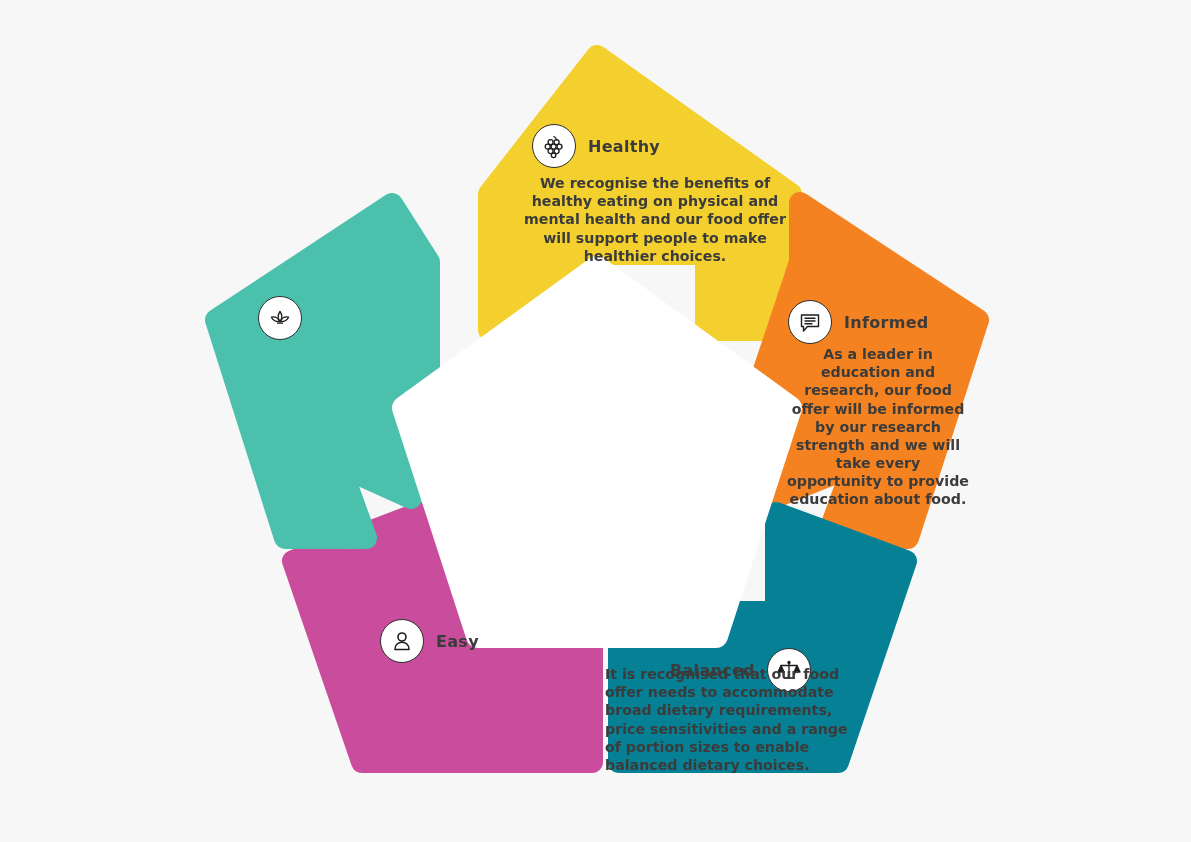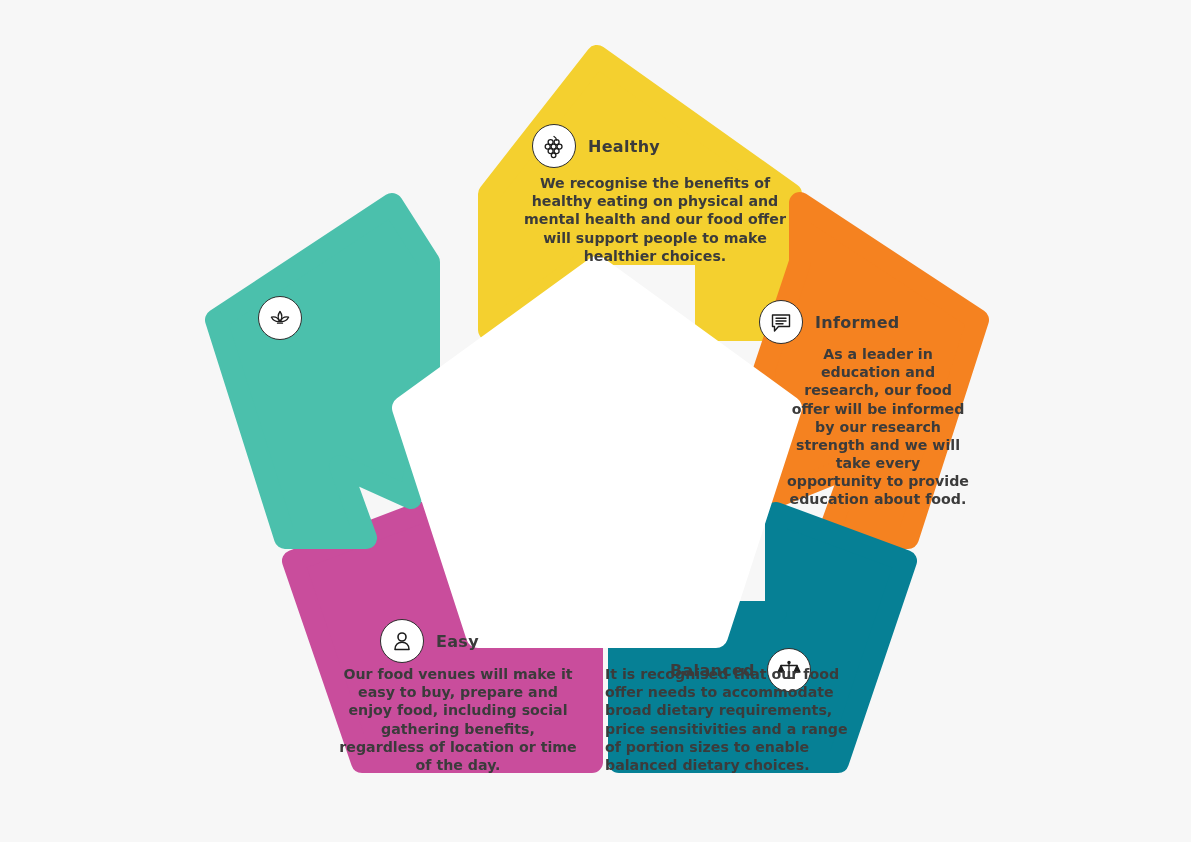--- a/index.html
+++ b/index.html
@@ -90,21 +90,21 @@
     font-size: 15px;
     font-weight: bold;
     line-height: 1.32;
     color: #2f2f2f;
   }
 
   
   #label-healthy     { left: 532px;  top: 124px; }
   #body-healthy      { left: 478px;  top: 174px; width: 266px; padding-left: 44px; }
 
-  #label-informed    { left: 759px;  top: 300px; }
+  #label-informed    { left: 788px;  top: 300px; }
   #body-informed     { left: 786px;  top: 345px; width: 184px; }
 
   #label-balanced    { left: 670px;  top: 648px; }
   #body-balanced     { left: 605px;  top: 665px; width: 245px; }
 
   #label-easy        { left: 380px;  top: 619px; }
   #body-easy         { left: 338px;  top: 665px; width: 240px; }
 
   #label-sustainable { left: 258px;  top: 296px; }
   #body-sustainable  { left: 240px;  top: 346px; width: 160px; }
@@ -221,21 +221,20 @@
 
   <div class="seg-label" id="label-easy">
     <span class="badge">
       <svg width="30" height="30" viewBox="0 0 30 30" fill="none" stroke="#1d1d1d" stroke-width="1.6">
         <circle cx="15" cy="11" r="4"></circle>
         <path d="M8 23.5 C8 18.6 11.2 16.2 15 16.2 C18.8 16.2 22 18.6 22 23.5 Z" stroke-linejoin="round"></path>
       </svg>
     </span>
     <span class="seg-title">Easy</span>
   </div>
-  <div class="seg-body" id="body-easy">Our food venues will make it easy to buy, prepare and enjoy food, including social gathering benefits, regardless of location or time of the day.</div>
 
   <div class="seg-label" id="label-sustainable">
     <span class="badge">
       <svg width="30" height="30" viewBox="0 0 30 30" fill="none" stroke="#1d1d1d" stroke-width="1.3">
         <path d="M15 8.5 C17.2 11.5 17.2 15.5 15 18.5 C12.8 15.5 12.8 11.5 15 8.5 Z" stroke-linejoin="round"></path>
         <path d="M14.6 18.6 C11.2 18.9 8 17.2 6.4 14.2 C9.8 13.4 13.2 15 14.6 18.6 Z" stroke-linejoin="round"></path>
         <path d="M15.4 18.6 C18.8 18.9 22 17.2 23.6 14.2 C20.2 13.4 16.8 15 15.4 18.6 Z" stroke-linejoin="round"></path>
         <path d="M12.5 20.2 H17.5" stroke-linecap="round"></path>
       </svg>
     </span>

